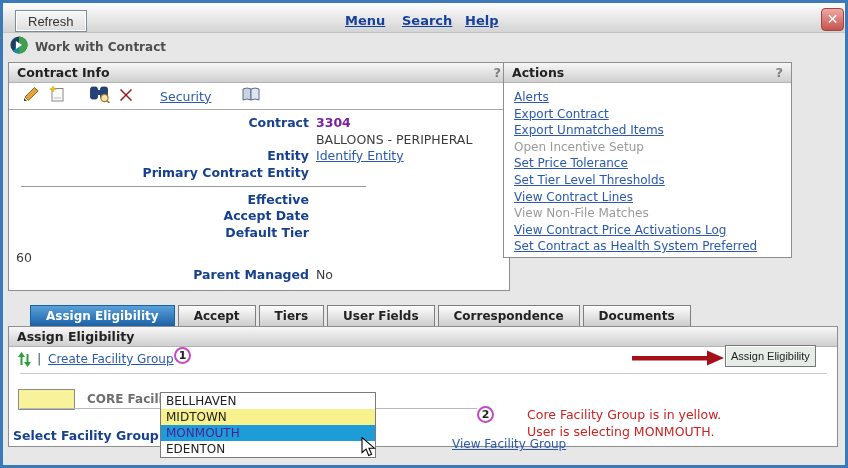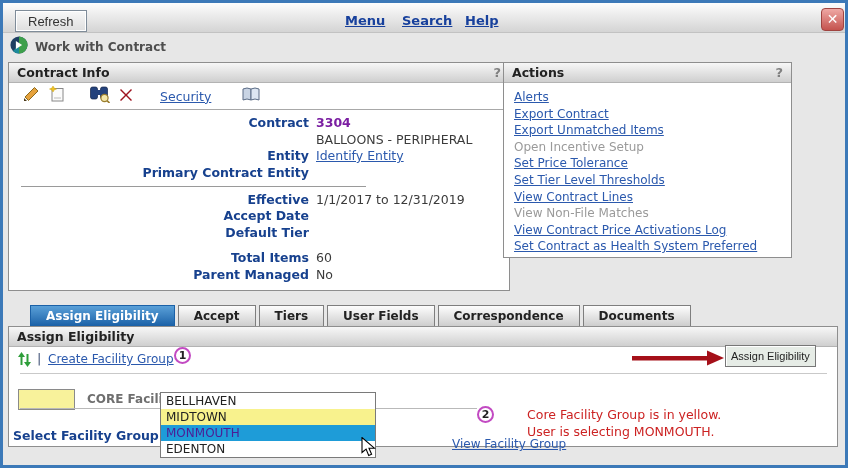--- a/index.html
+++ b/index.html
@@ -168,33 +168,31 @@
         <span class="f-label">Entity</span>
         <span class="f-value"><a class="link">Identify Entity</a></span>
       </div>
       <div class="f-row">
         <span class="f-label">Primary Contract Entity</span>
         <span class="f-value"></span>
       </div>
       <div class="ci-divider"></div>
       <div class="f-row">
         <span class="f-label">Effective</span>
-        <span class="f-value">1/1/2017 to 12/31/2019</span>
       </div>
       <div class="f-row">
         <span class="f-label">Accept Date</span>
         <span class="f-value"></span>
       </div>
       <div class="f-row">
         <span class="f-label">Default Tier</span>
         <span class="f-value"></span>
       </div>
       <div class="f-gap"></div>
       <div class="f-row">
-        <span class="f-label">Total Items</span>
         <span class="f-value">60</span>
       </div>
       <div class="f-row">
         <span class="f-label">Parent Managed</span>
         <span class="f-value">No</span>
       </div>
     </div>
   </div>
 
   <div class="panel" id="actions-panel">

